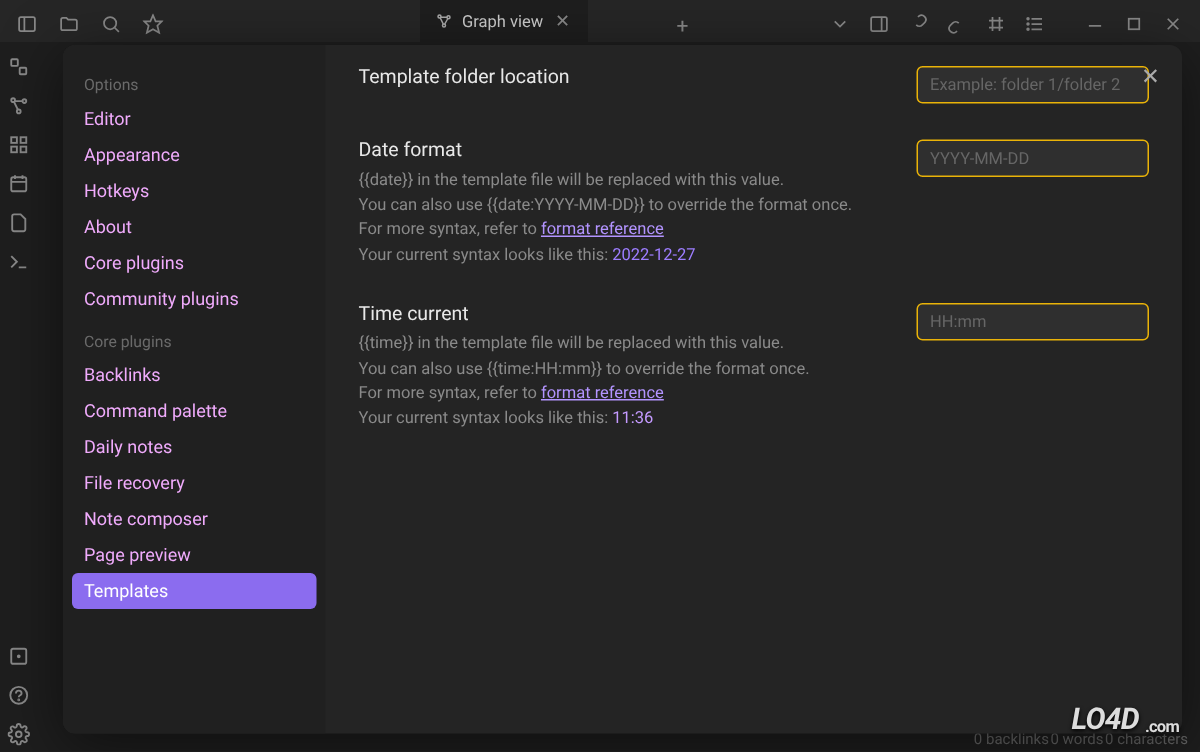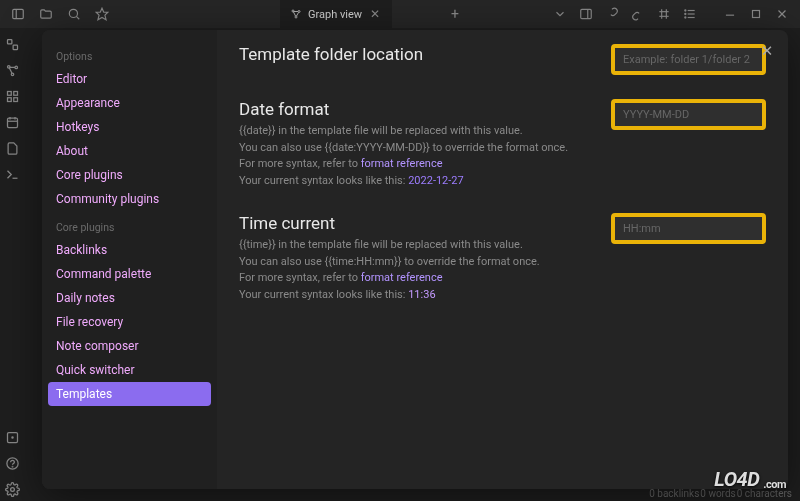--- a/index.html
+++ b/index.html
@@ -1,17 +1,17 @@
 <!DOCTYPE html>
 <html><head>
 <meta charset="utf-8">
 <style>
 *{box-sizing:border-box;margin:0;padding:0;font-family:-apple-system,BlinkMacSystemFont,"Segoe UI",Roboto,sans-serif}
 body{background:#1e1e1e;color:#dadada;width:800px;height:501px;overflow:hidden;position:relative;font-size:12px}
-.titlebar{height:28px;background:#262626;display:flex;align-items:center;position:relative}
+.titlebar{height:28px;background:#262626;display:flex;align-items:flex-end;position:relative}
 .tb-left{display:flex;gap:4px;padding-left:6px}
 .tb-icon{width:24px;height:24px;display:flex;align-items:center;justify-content:center;color:#888;cursor:pointer;border-radius:3px}
 .tab{display:flex;align-items:center;height:28px;padding:0 10px;background:#1e1e1e;gap:6px;position:absolute;left:280px}
 .tab-label{font-size:11px;color:#ccc}
 .tab-close{width:14px;height:14px;display:flex;align-items:center;justify-content:center;color:#888}
 .tab-plus{position:absolute;left:445px;color:#888;font-size:14px;width:20px;height:20px;display:flex;align-items:center;justify-content:center}
 .tb-right{position:absolute;right:6px;display:flex;gap:2px}
 .appbody{display:flex;height:473px}
 .ribbon{width:34px;background:#1e1e1e;display:flex;flex-direction:column;padding-top:4px;gap:2px}
 .ribbon .spacer{flex:1}
@@ -22,27 +22,27 @@
 
 .modal{position:absolute;top:30px;left:42px;right:12px;bottom:12px;background:#242424;border-radius:8px;box-shadow:0 8px 40px rgba(0,0,0,.5);display:flex;overflow:hidden}
 .modal-sidebar{width:175px;background:#202020;padding:10px 0;overflow-y:auto}
 .group-header{font-size:10.5px;color:#6a6a6a;padding:6px 14px 4px;margin-top:4px}
 .side-item{font-size:12px;color:#f0abfc;padding:5px 14px;cursor:pointer}
 .side-item.active{background:#8b6cef;color:#fff;border-radius:4px;margin:0 6px;padding:5px 8px}
 .modal-content{flex:1;padding:14px 22px 14px 22px;position:relative;overflow-y:auto}
 .modal-close{position:absolute;top:10px;right:10px;width:22px;height:22px;display:flex;align-items:center;justify-content:center;color:#aaa;cursor:pointer;font-size:15px}
 .setting{display:flex;margin-bottom:24px;gap:20px}
 .setting-info{flex:1}
-.setting-title{font-size:17px;color:#e8e8e8;margin-bottom:4px}
+.setting-title{font-size:13px;color:#e8e8e8;margin-bottom:4px}
 .setting-desc{font-size:11px;color:#8a8a8a;line-height:1.5}
-.setting-desc .link{color:#b394ff;cursor:pointer}
+.setting-desc .link{color:#b394ff;text-decoration:underline;cursor:pointer}
 .setting-desc .preview1{color:#9d7dff}
 .setting-desc .preview2{color:#c49aff}
 .setting-input{}
-.setting-input input{background:#2f2f2f;border:4px solid #eab308;color:#888;padding:5px 8px;border-radius:4px;font-size:11px;width:155px}
+.setting-input input{background:#2f2f2f;border:1px solid #eab308;color:#888;padding:5px 8px;border-radius:4px;font-size:11px;width:155px}
 .setting-input input::placeholder{color:#666}
 
 .watermark{position:absolute;bottom:10px;right:14px;font-size:20px;font-weight:700;text-shadow:0 1px 3px #000;letter-spacing:-0.5px;color:#ddd;pointer-events:none;font-style:italic;display:flex;align-items:flex-end;gap:4px}
 .ico{width:14px;height:14px}
 </style>
 </head>
 <body>
 
 <div class="titlebar">
   <div class="tb-left">
@@ -225,21 +225,21 @@
     <div class="side-item">About</div>
     <div class="side-item">Core plugins</div>
     <div class="side-item">Community plugins</div>
 
     <div class="group-header">Core plugins</div>
     <div class="side-item">Backlinks</div>
     <div class="side-item">Command palette</div>
     <div class="side-item">Daily notes</div>
     <div class="side-item">File recovery</div>
     <div class="side-item">Note composer</div>
-    <div class="side-item">Quick switcher</div>
+    <div class="side-item">Page preview</div>
     <div class="side-item active">Templates</div>
   </div>
 
   <div class="modal-content">
     <div class="modal-close">✕</div>
 
     <div class="setting">
       <div class="setting-info">
         <div class="setting-title">Template folder location</div>
       </div>

